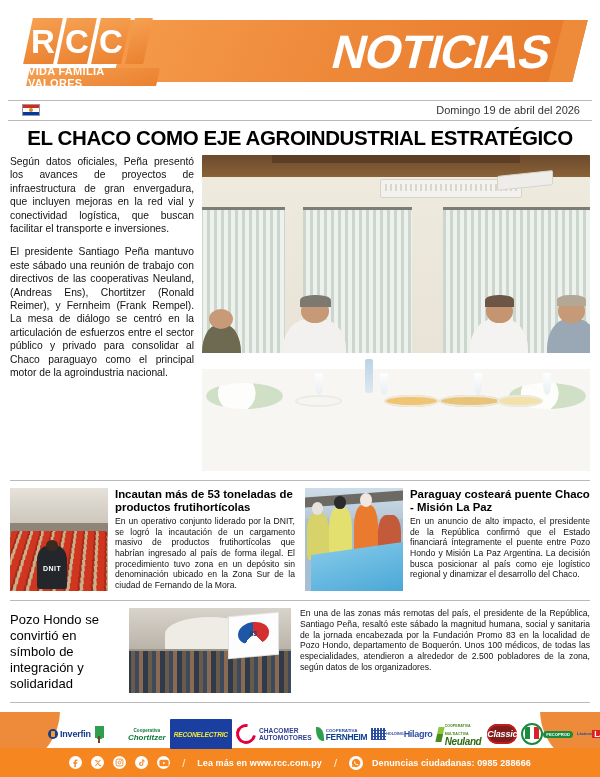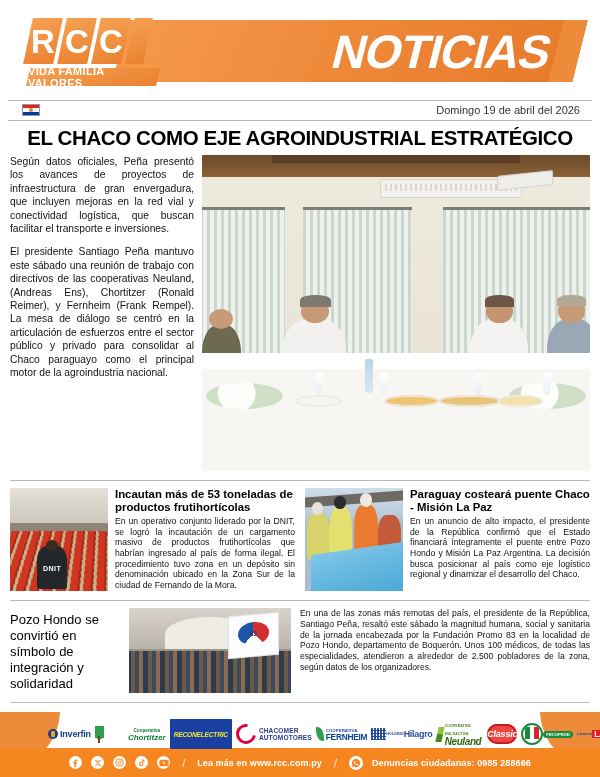--- a/index.html
+++ b/index.html
@@ -216,21 +216,21 @@
   .sp-fernheim .tx b{display:block;font-size:8.4px;color:#0d3f8f;letter-spacing:-.3px;}
   .sp-hilagro{text-align:center;line-height:8px;}
   .sp-hilagro .grid{width:15px;height:12px;margin:0 auto 1px;background:repeating-linear-gradient(90deg,#2b4ea0 0 1.5px,transparent 1.5px 3px),repeating-linear-gradient(0deg,#2b4ea0 0 1.5px,transparent 1.5px 3px);}
   .sp-hilagro .a{font-size:3.8px;color:#2b4ea0;font-weight:bold;}
   .sp-hilagro .b{font-size:9px;color:#2b4ea0;font-weight:bold;letter-spacing:-.3px;}
   .sp-neuland{display:flex;align-items:center;gap:2px;}
   .sp-neuland .bars{width:8px;height:15px;background:linear-gradient(180deg,#8dc63f 0 45%,#4a8a1e 45% 100%);transform:skewX(-12deg);}
   .sp-neuland .tx{line-height:8px;text-align:left;}
   .sp-neuland .tx i{display:block;font-size:3.6px;font-style:normal;color:#4a8a1e;font-weight:bold;}
   .sp-neuland .tx b{display:block;font-size:10px;color:#2f6b14;font-style:italic;letter-spacing:-.4px;}
-  .sp-classic{width:48px;height:20px;border-radius:10px;background:#ef4444;display:flex;align-items:center;justify-content:center;box-shadow:inset 0 0 0 2px #c81b1b;}
+  .sp-classic{width:48px;height:20px;border-radius:10px;background:#7f1d1d;display:flex;align-items:center;justify-content:center;box-shadow:inset 0 0 0 2px #c81b1b;}
   .sp-classic span{font-size:9px;color:#fff;font-style:italic;font-weight:bold;letter-spacing:-.2px;}
   .sp-fecoprod{text-align:center;}
   .sp-fecoprod .circ{width:18px;height:18px;border-radius:50%;background:#fff;border:2px solid #1a8a3c;margin:0 auto;position:relative;overflow:hidden;}
   .sp-fecoprod .circ:before{content:"";position:absolute;left:2px;top:2px;width:5px;height:12px;background:#1a8a3c;}
   .sp-fecoprod .circ:after{content:"";position:absolute;right:2px;top:2px;width:5px;height:12px;background:#d8232a;}
   .sp-fecoprod .pill{margin-top:1px;background:#1a8a3c;color:#fff;font-size:4.2px;font-weight:bold;border-radius:5px;padding:1px 3px;}
   .sp-lacto{text-align:center;line-height:8px;}
   .sp-lacto .a{font-size:4px;color:#1a4d9c;font-weight:bold;}
   .sp-lacto .b{background:#e02020;color:#fff;font-size:8.4px;font-weight:bold;padding:0 2px;letter-spacing:-.3px;display:inline-block;}
 

